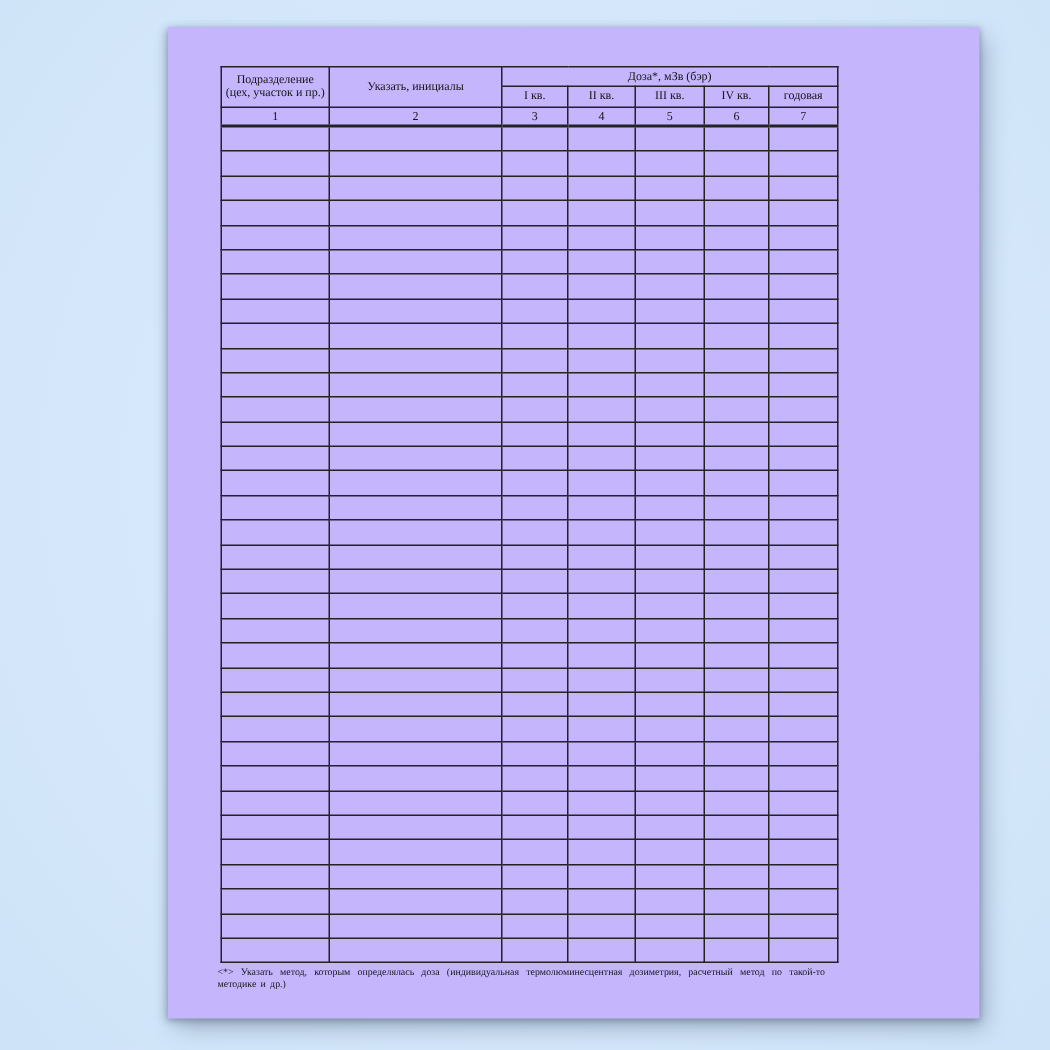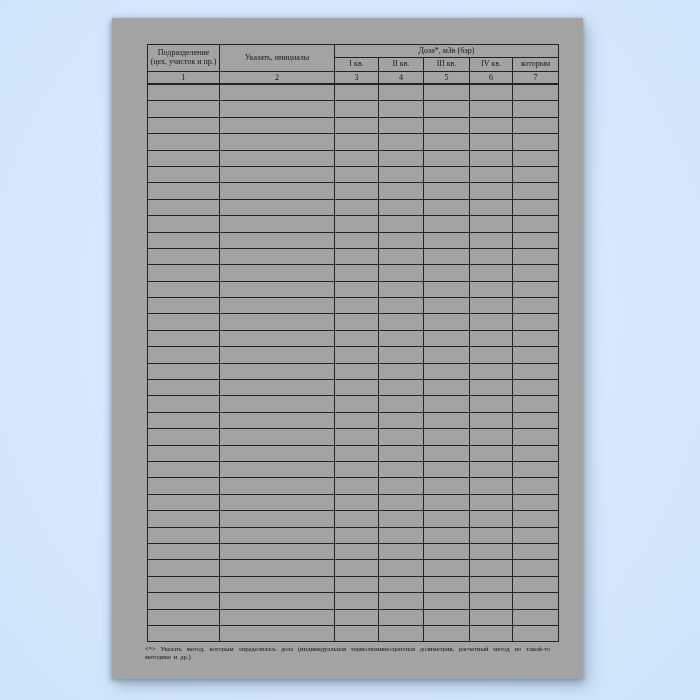--- a/index.html
+++ b/index.html
@@ -11,23 +11,23 @@
   }
   body {
     background-color: #d3e7fa;
     background-image: radial-gradient(ellipse at 50% 45%, #e2f0fe 0%, #d5e8fb 55%, #cfe3f8 100%);
     font-family: "Liberation Serif", serif;
   }
   .sheet {
     position: absolute;
     left: 112px;
     top: 18px;
-    width: 471px;
+    width: 541px;
     height: 661px;
-    background: #a3a3a3;
+    background: #c4b5fd;
     box-shadow: 0 1px 4px rgba(96, 115, 138, 0.55),
                 5px 7px 14px rgba(96, 115, 138, 0.42),
                 -2px 2px 6px rgba(96, 115, 138, 0.28);
   }
   table.form-table {
     position: absolute;
     left: 35px;
     top: 26px;
     width: 411px;
     border-collapse: collapse;
@@ -85,21 +85,21 @@
       <tr class="group-row">
         <th rowspan="2" class="wide-head">Подразделение (цех, участок и пр.)</th>
         <th rowspan="2" class="wide-head">Указать, инициалы</th>
         <th colspan="5">Доза*, мЗв (бэр)</th>
       </tr>
       <tr class="quarter-row">
         <th>I кв.</th>
         <th>II кв.</th>
         <th>III кв.</th>
         <th>IV кв.</th>
-        <th>которым</th>
+        <th>годовая</th>
       </tr>
       <tr class="number-row">
         <th>1</th>
         <th>2</th>
         <th>3</th>
         <th>4</th>
         <th>5</th>
         <th>6</th>
         <th>7</th>
       </tr>

